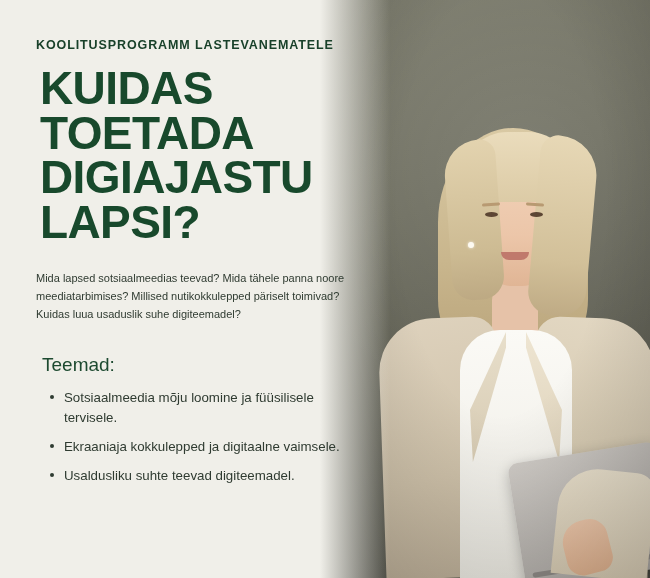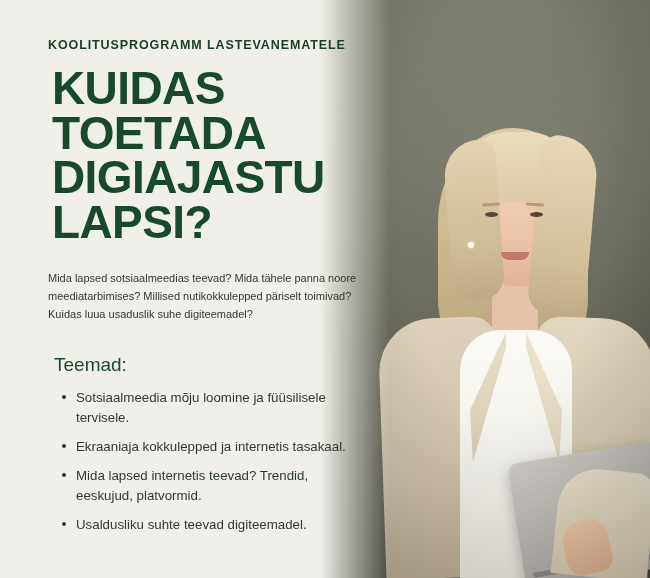--- a/index.html
+++ b/index.html
@@ -241,21 +241,21 @@
     background: radial-gradient(ellipse at 55% 35%, rgba(0,0,0,0) 40%, rgba(0,0,0,0.22) 100%);
     pointer-events: none;
   }
 
   
   .content {
     position: absolute;
     left: 0;
     top: 0;
     width: 400px;
-    padding: 38px 0 0 48px;
+    padding: 38px 0 0 36px;
     box-sizing: border-box;
     z-index: 5;
   }
   .eyebrow {
     font-size: 12.5px;
     font-weight: bold;
     letter-spacing: 0.9px;
     color: #19412a;
     text-transform: uppercase;
     margin: 0 0 14px 0;
@@ -342,19 +342,18 @@
     <div class="photo-fade"></div>
   </div>
 
   <div class="content">
     <p class="eyebrow">KOOLITUSPROGRAMM LASTEVANEMATELE</p>
     <h1 class="headline">KUIDAS TOETADA DIGIAJASTU LAPSI?</h1>
     <p class="intro">Mida lapsed sotsiaalmeedias teevad? Mida tähele panna noore meediatarbimises? Millised nutikokkulepped päriselt toimivad? Kuidas luua usaduslik suhe digiteemadel?</p>
     <h2 class="topics-title">Teemad:</h2>
     <ul class="topics">
       <li>Sotsiaalmeedia mõju loomine ja füüsilisele tervisele.</li>
-      <li>Ekraaniaja kokkulepped ja internetis tasakaal.</li>
-      <li>Mida lapsed internetis teevad? Trendid, eeskujud, platvormid.</li>
+      <li>Ekraaniaja kokkulepped ja digitaalne vaimsele.</li>
       <li>Usaldusliku suhte teevad digiteemadel.</li>
     </ul>
   </div>
 
 </div>
 
 </body></html>

